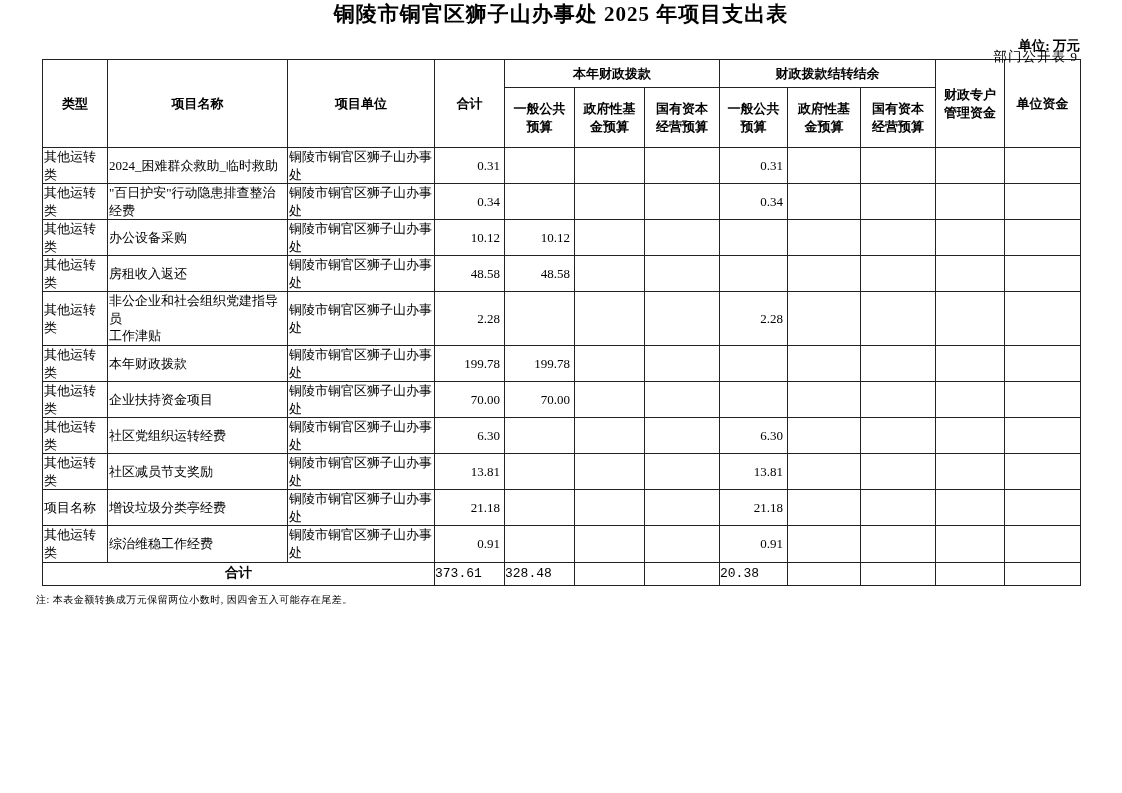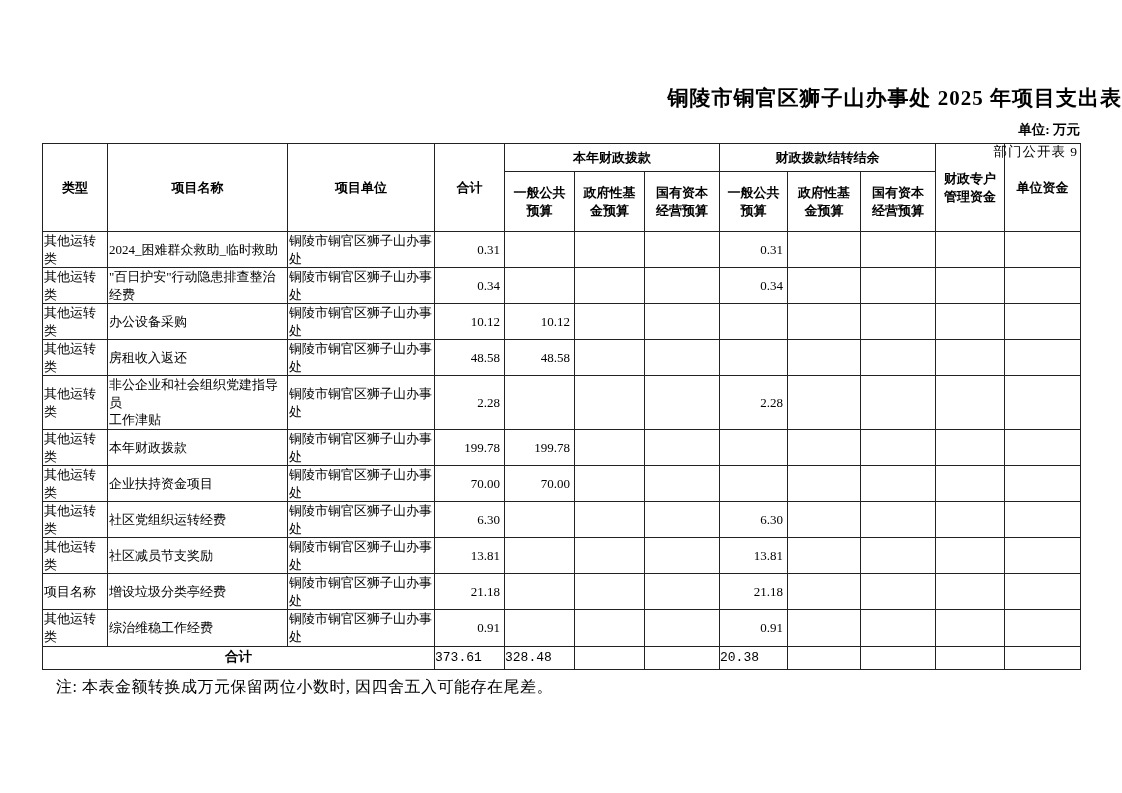--- a/index.html
+++ b/index.html
@@ -6,26 +6,25 @@
   html, body {
     width: 1122px; height: 793px;
     background: #ffffff;
     font-family: "Liberation Serif", "DejaVu Serif", serif;
     color: #000000;
     overflow: hidden;
   }
   .doc { position: relative; width: 1122px; height: 793px; }
 
   .corner-label {
-    position: absolute; top: 59px; right: 44px;
+    position: absolute; top: 48px; right: 44px;
     font-size: 13.5px; letter-spacing: 1px;
   }
   .doc-title {
-    margin-top: 84px;
-    text-align: right;
+    text-align: center;
     font-size: 21px;
     font-weight: bold;
     letter-spacing: 1px;
   }
   .unit-label {
     width: 1038px;
     margin: 9px 0 4px 42px;
     text-align: right;
     font-size: 13.5px;
     font-weight: bold;
@@ -52,22 +51,22 @@
   thead tr.group-row th { height: 28px; }
   thead tr.sub-row th  { height: 60px; }
   tbody td { height: 22px; vertical-align: middle; }
   td.text-cell { text-align: left; padding: 0 1px; white-space: pre-line; }
   td.num-cell  { text-align: right; padding-right: 4px; }
   tfoot td { height: 23px; vertical-align: middle; }
   tfoot td.label-cell { text-align: center; font-weight: bold; font-size: 13.5px; }
   tfoot td.num-cell { text-align: left; padding-right: 4px; font-family: Liberation Mono, monospace; }
 
   .note {
-    margin: 7px 0 0 56px;
-    font-size: 16px;
+    margin: 7px 0 0 36px;
+    font-size: 10px;
     letter-spacing: 0.5px;
   }
 </style>
 </head>
 <body>
 
 <div class="doc">
 
   <div class="corner-label">部门公开表 9</div>
 

